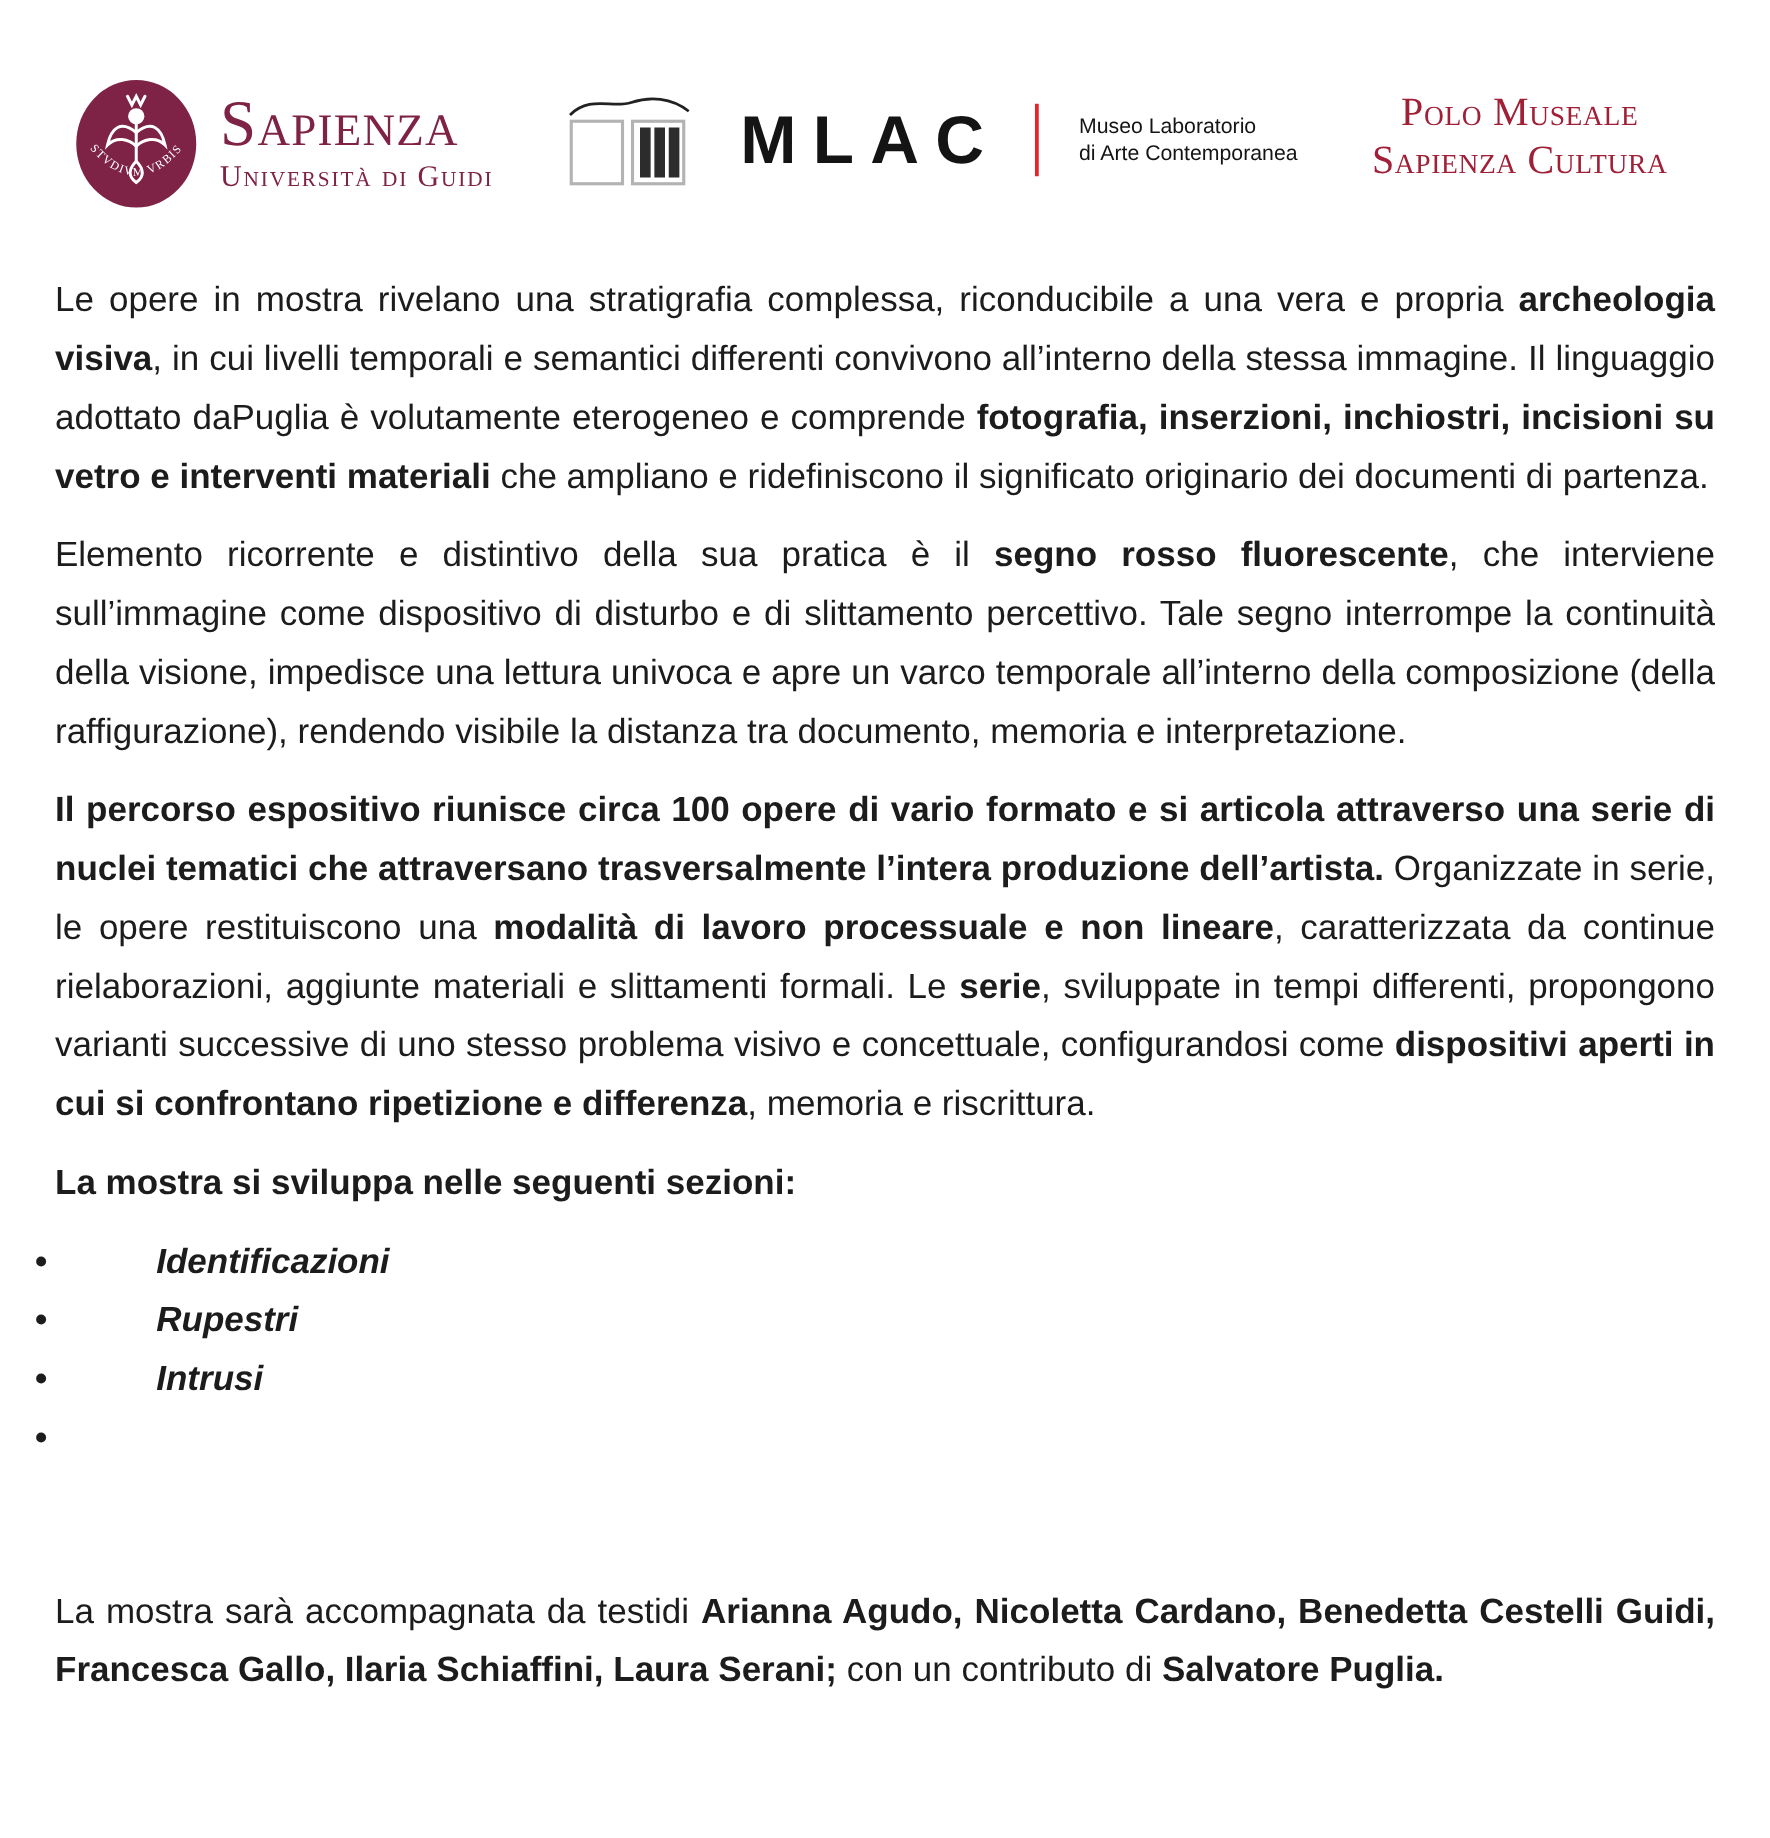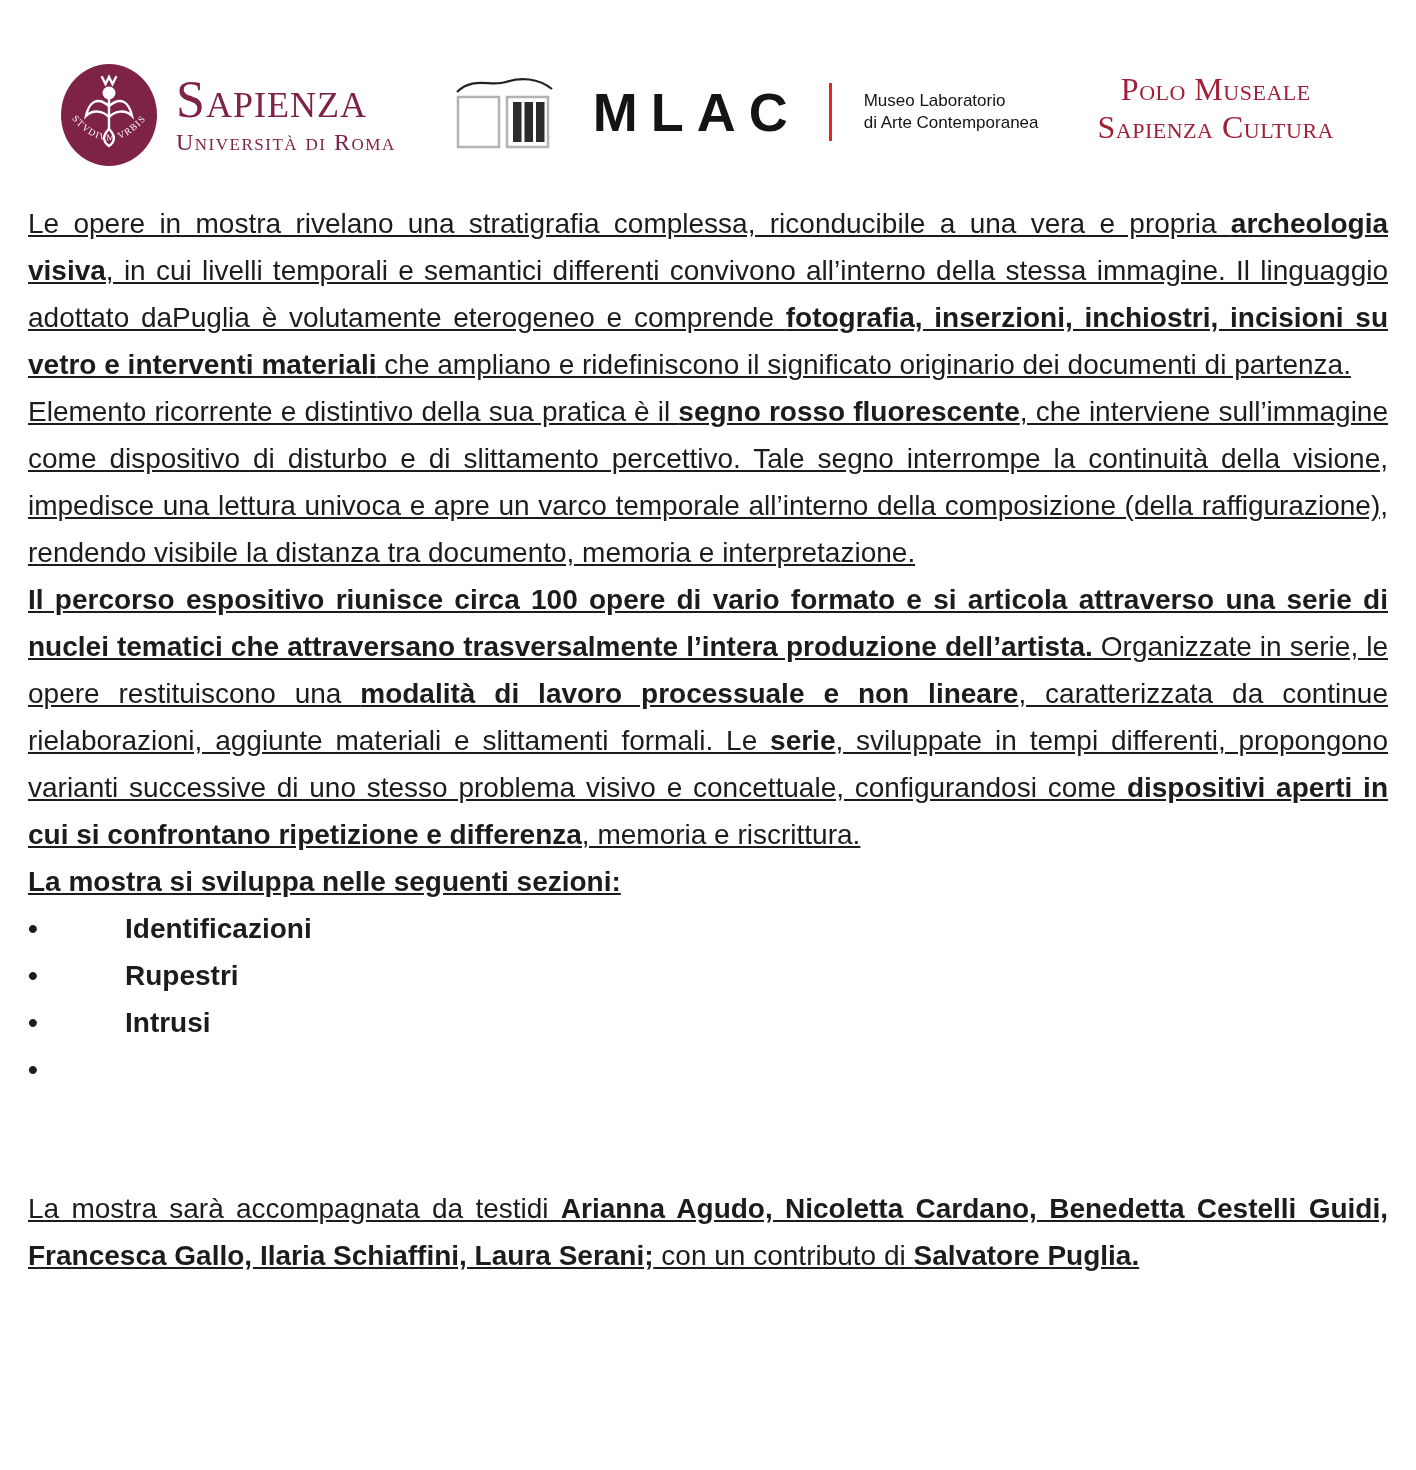--- a/index.html
+++ b/index.html
@@ -37,27 +37,27 @@
 
   .polo-logo {
     font-family:"Liberation Serif", serif; font-variant:small-caps;
     font-size:32px; line-height:1.2; color:#a02038; letter-spacing:0.5px;
     margin-top:8px; flex-direction:column; align-items:center; display:flex;
   }
 
   
   .doc-body { padding:32px 28px 0 28px; }
   .para {
-    margin:0; font-size:28px; line-height:47px; text-align:justify;text-decoration:underline;
+    margin:16px; font-size:28px; line-height:47px; text-align:justify;
   }
   .para.gap { margin-top:92px; }
   .b { font-weight:700; }
   .bullet-row { display:flex; font-size:28px; line-height:47px; }
   .bullet-dot { flex:0 0 97px; font-weight:700; }
-  .bullet-text { font-weight:700; }
+  .bullet-text { font-weight:700;font-style:italic; }
 </style>
 </head>
 <body>
 
 <div class="page">
 
   <header class="header">
 
     <div class="logo-block sapienza-logo">
       <svg width="102" height="106" viewBox="0 0 102 106">
@@ -72,21 +72,21 @@
         <circle cx="51" cy="31" r="6.5" fill="#ffffff"></circle>
         <defs>
           <path id="emblem-arc" d="M14 57 Q51 100 88 57"></path>
         </defs>
         <text font-size="9.5" fill="#ffffff" letter-spacing="1.2" font-family="Liberation Serif, serif">
           <textPath href="#emblem-arc" startOffset="50%" text-anchor="middle">STVDIVM VRBIS</textPath>
         </text>
       </svg>
       <div class="sapienza-text">
         <div class="sapienza-name">Sapienza</div>
-        <div class="sapienza-sub">Università di Roma</div>
+        <div class="sapienza-sub">Università di Guidi</div>
       </div>
     </div>
 
     <div class="logo-block mlac-logo">
       <svg width="100" height="80" viewBox="0 0 100 80">
         <path d="M2 20 C18 4 36 15 51 10 C66 5 83 6 97 17" stroke="#222222" fill="none" stroke-width="2.2"></path>
         <rect x="3" y="25" width="41" height="50" fill="#ffffff" stroke="#b3b3b3" stroke-width="2.5"></rect>
         <rect x="52" y="25" width="41" height="50" fill="#ffffff" stroke="#b3b3b3" stroke-width="2.5"></rect>
         <rect x="58" y="30" width="8.5" height="40" fill="#2c2c2c"></rect>
         <rect x="69.5" y="30" width="8.5" height="40" fill="#2c2c2c"></rect>

